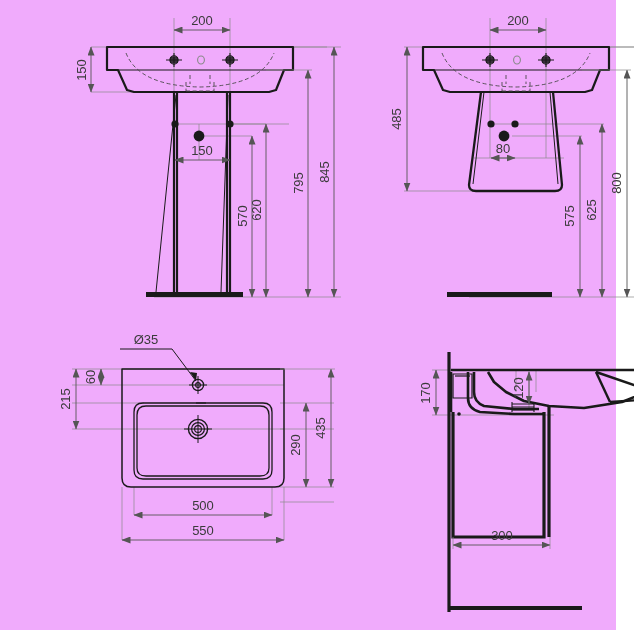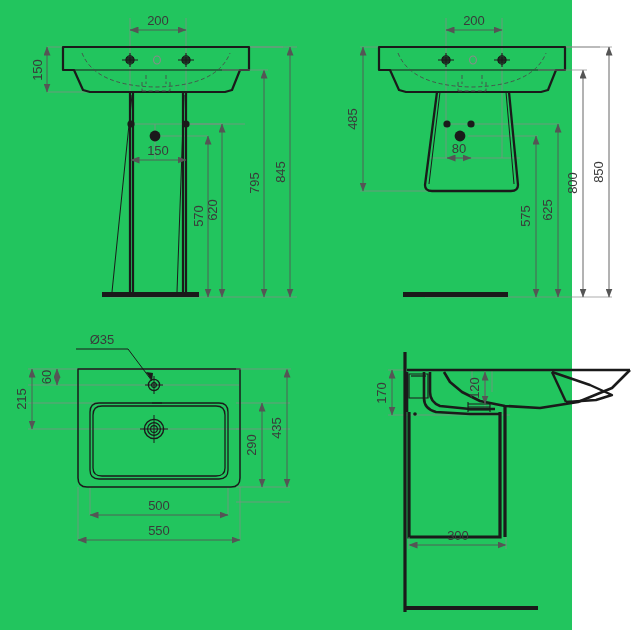--- a/index.html
+++ b/index.html
@@ -1,17 +1,17 @@
 <!DOCTYPE html>
 <html><head>
 <meta charset="utf-8">
 <style>
   html,body{margin:0;padding:0;background:#ffffff;}
   body{width:634px;height:630px;font-family:"Liberation Sans",sans-serif;overflow:hidden;}
-  #sheet{position:relative;width:572px;height:630px;background:#22c55e;}
+  #sheet{position:relative;width:572px;height:630px;background:#f0abfc;padding-left:44px;}
   svg{display:block;}
   .dimtext{font-family:"Liberation Sans",sans-serif;font-size:13px;fill:#3a3a3a;}
   .dimtext-v{font-family:"Liberation Sans",sans-serif;font-size:13px;fill:#3a3a3a;}
 </style>
 </head>
 <body>
 
 <div id="sheet">
 
 <svg width="634" height="630" viewBox="0 0 634 630">

